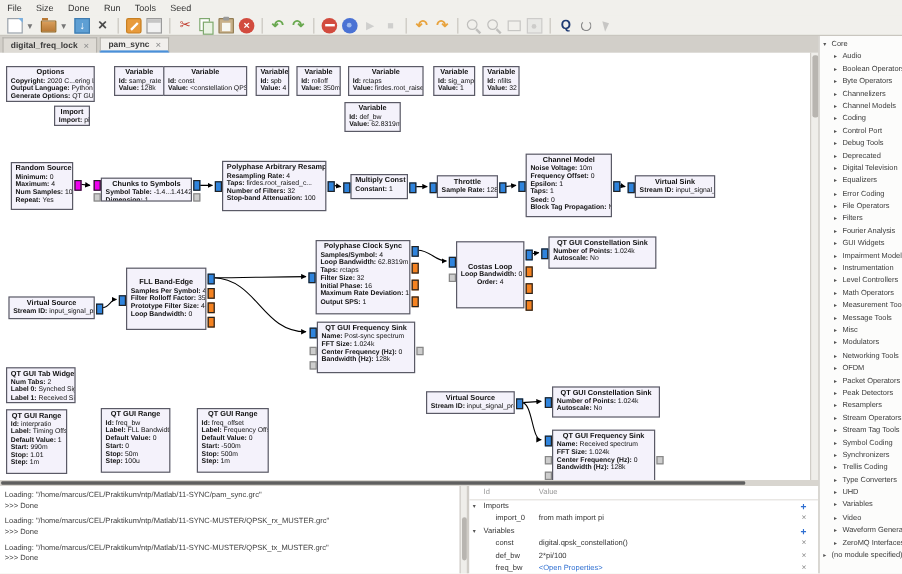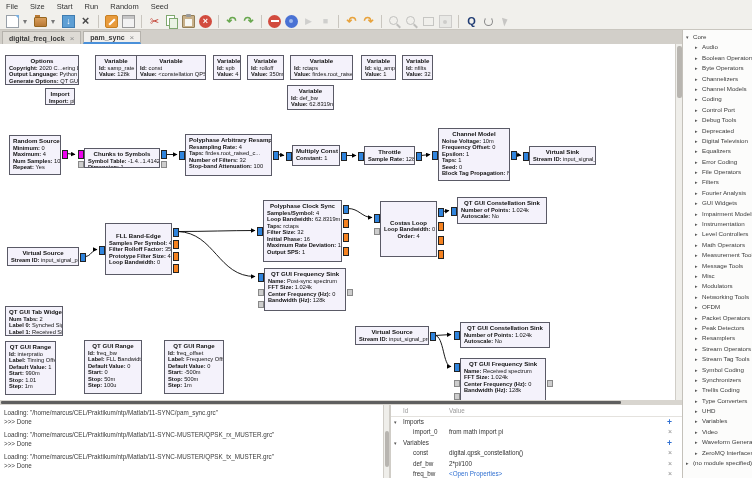--- a/index.html
+++ b/index.html
@@ -106,21 +106,21 @@
   .trow .ar{position:absolute;left:3px;font-size:5px;color:#555;}
   .trow .lb{position:absolute;left:10px;}
   .trow.child .ar{left:12px;}
   .trow.child .lb{left:19px;}
 </style>
 </head>
 <body>
 
 <div id="app">
 
-  <div id="mb"><span class="mi">File</span><span class="mi">Size</span><span class="mi">Start</span><span class="mi">Run</span><span class="mi">Random</span><span class="mi">Seed</span></div>
+  <div id="mb"><span class="mi">File</span><span class="mi">Size</span><span class="mi">Done</span><span class="mi">Run</span><span class="mi">Tools</span><span class="mi">Seed</span></div>
   <div id="tb">
       <span class="tbi i-page"></span>
       <span class="tbi i-dd"></span>
       <span class="tbi i-folder"></span>
       <span class="tbi i-dd"></span>
       <span class="tbi i-save"></span>
       <span class="tbi i-close"></span>
       <span class="tb-sep"></span>
       <span class="tbi i-edit"></span>
       <span class="tbi i-window"></span>

